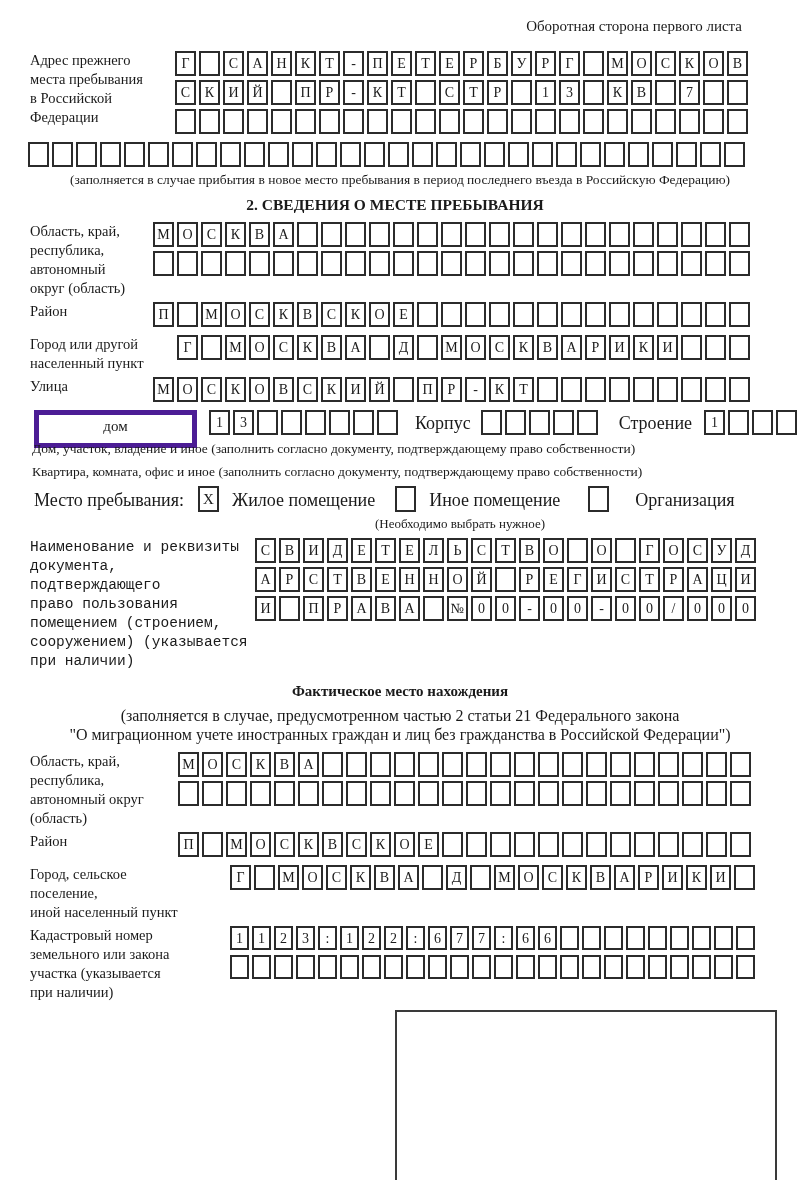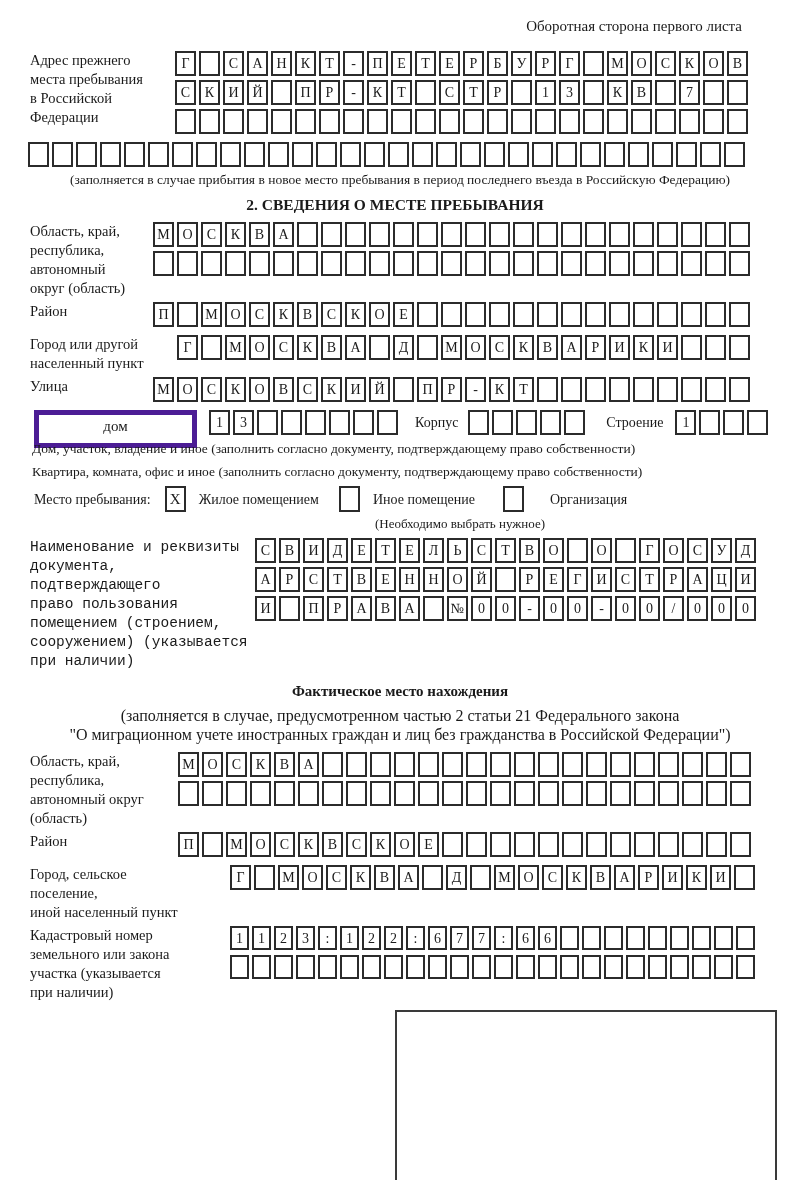--- a/index.html
+++ b/index.html
@@ -36,21 +36,21 @@
   .sub-cap{text-align:center;font-size:16px;line-height:19px;margin-bottom:8px;}
 
   .inline-row{white-space:nowrap;margin:2px 0 2px 4px;height:28px;}
   .wbox{
     display:inline-block;box-sizing:border-box;border:5px solid #4c1d95;height:38px;
     line-height:22px;text-align:center;font-size:15px;vertical-align:top;background:#fff;
   }
   .w163{width:163px;}
   .w200{width:200px;}
   .inline-cells{display:inline-block;vertical-align:top;height:26px;}
-  .ilabel{display:inline-block;vertical-align:top;font-size:14px;line-height:26px;}
+  .ilabel{display:inline-block;vertical-align:top;font-size:18px;line-height:26px;}
 
   .chk{
     display:inline-block;width:21px;height:26px;box-sizing:border-box;border:2px solid #2b2b2b;
     text-align:center;line-height:22px;font-size:15px;vertical-align:top;background:#fff;
   }
   .stay-row{white-space:nowrap;margin:4px 0 2px 4px;height:28px;}
   .stay-row .ilabel{line-height:28px;}
   .stay-note{margin-left:185px;width:330px;text-align:right;font-size:13px;margin-bottom:6px;}
 
   .stamp-box{margin-left:365px;margin-top:8px;width:382px;height:172px;border:2px solid #3a3a3a;box-sizing:border-box;}
@@ -119,21 +119,21 @@
     <span class="ilabel" style="margin:0 8px 0 14px;">Строение</span>
     <span class="inline-cells"><span class="cell">1</span><span class="cell"></span><span class="cell"></span><span class="cell"></span></span>
   </div>
   <div class="cap">Дом, участок, владение и иное (заполнить согласно документу, подтверждающему право собственности)</div>
 
   <div class="cap">Квартира, комната, офис и иное (заполнить согласно документу, подтверждающему право собственности)</div>
 
   <div class="stay-row">
     <span class="ilabel">Место пребывания:</span>
     <span class="chk" style="margin-left:10px;">X</span>
-    <span class="ilabel" style="margin-left:9px;">Жилое помещением</span>
+    <span class="ilabel" style="margin-left:9px;">Жилое помещение</span>
     <span class="chk" style="margin-left:16px;"></span>
     <span class="ilabel" style="margin-left:9px;">Иное помещение</span>
     <span class="chk" style="margin-left:24px;"></span>
     <span class="ilabel" style="margin-left:22px;">Организация</span>
   </div>
   <div class="stay-note">(Необходимо выбрать нужное)</div>
 
   <div class="field">
     <div class="flabel lw225">
         <div>Наименование и реквизиты</div>

